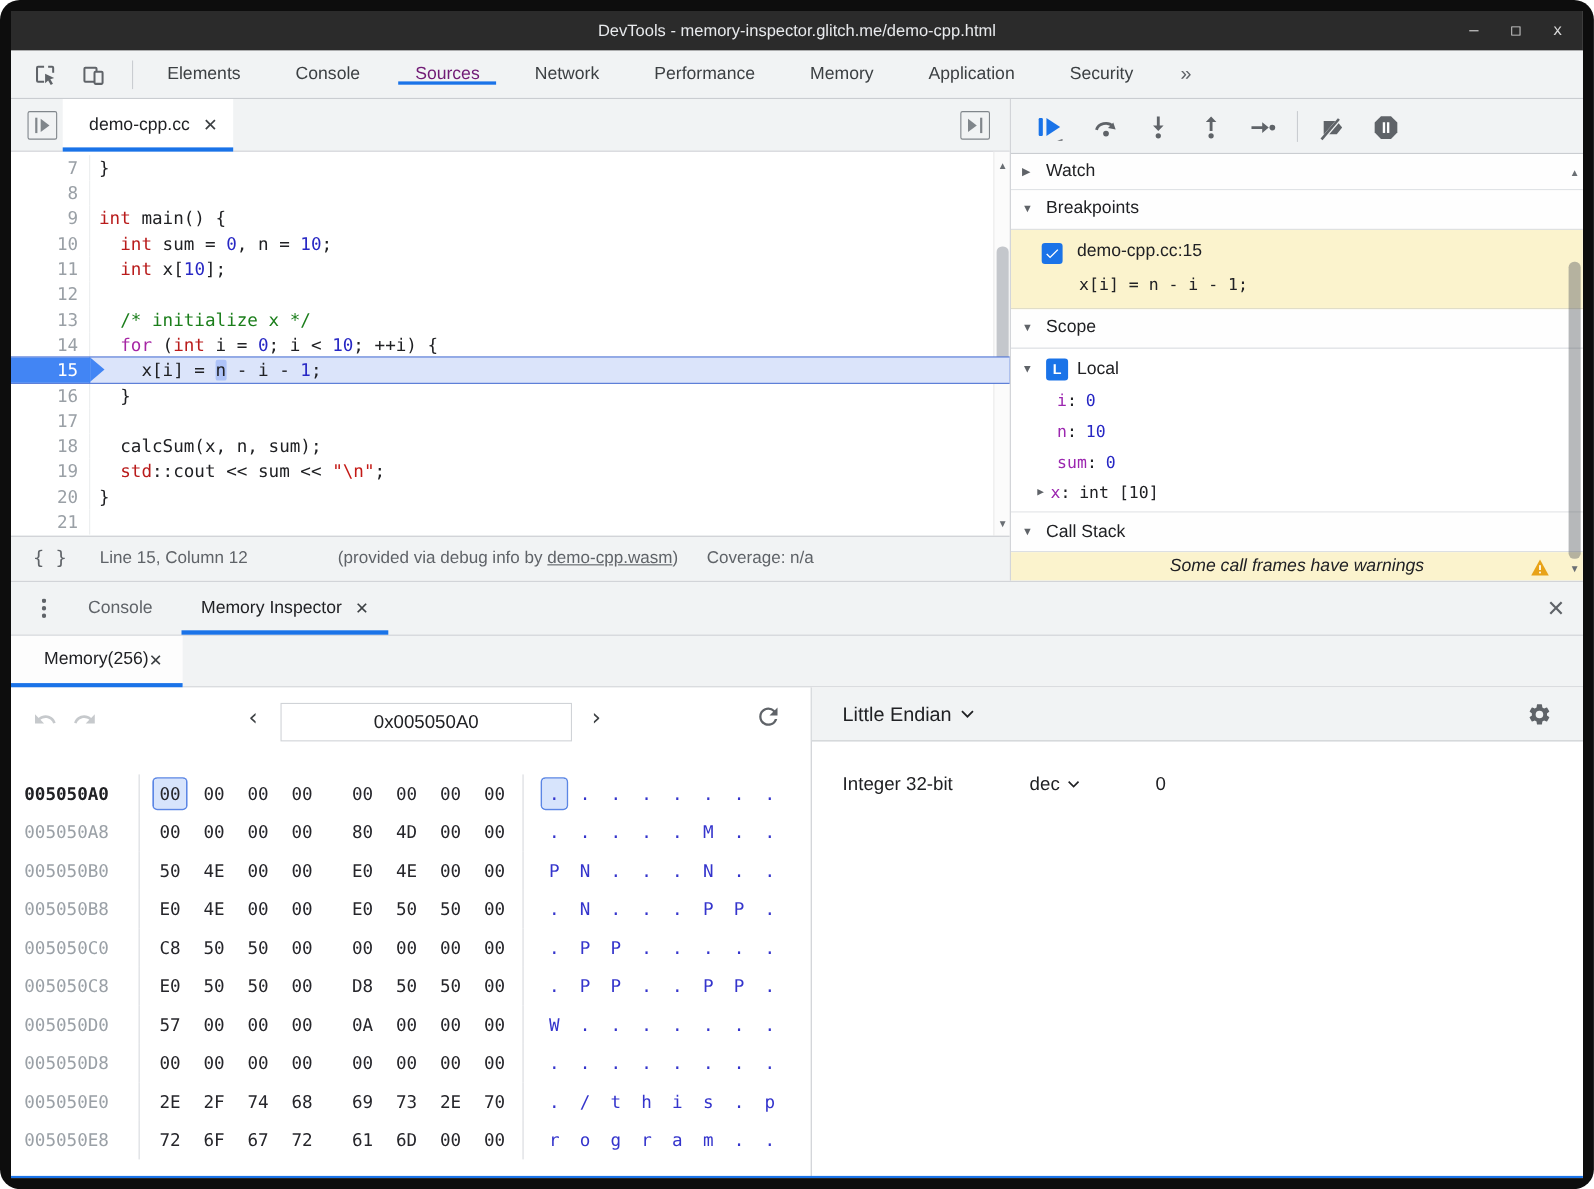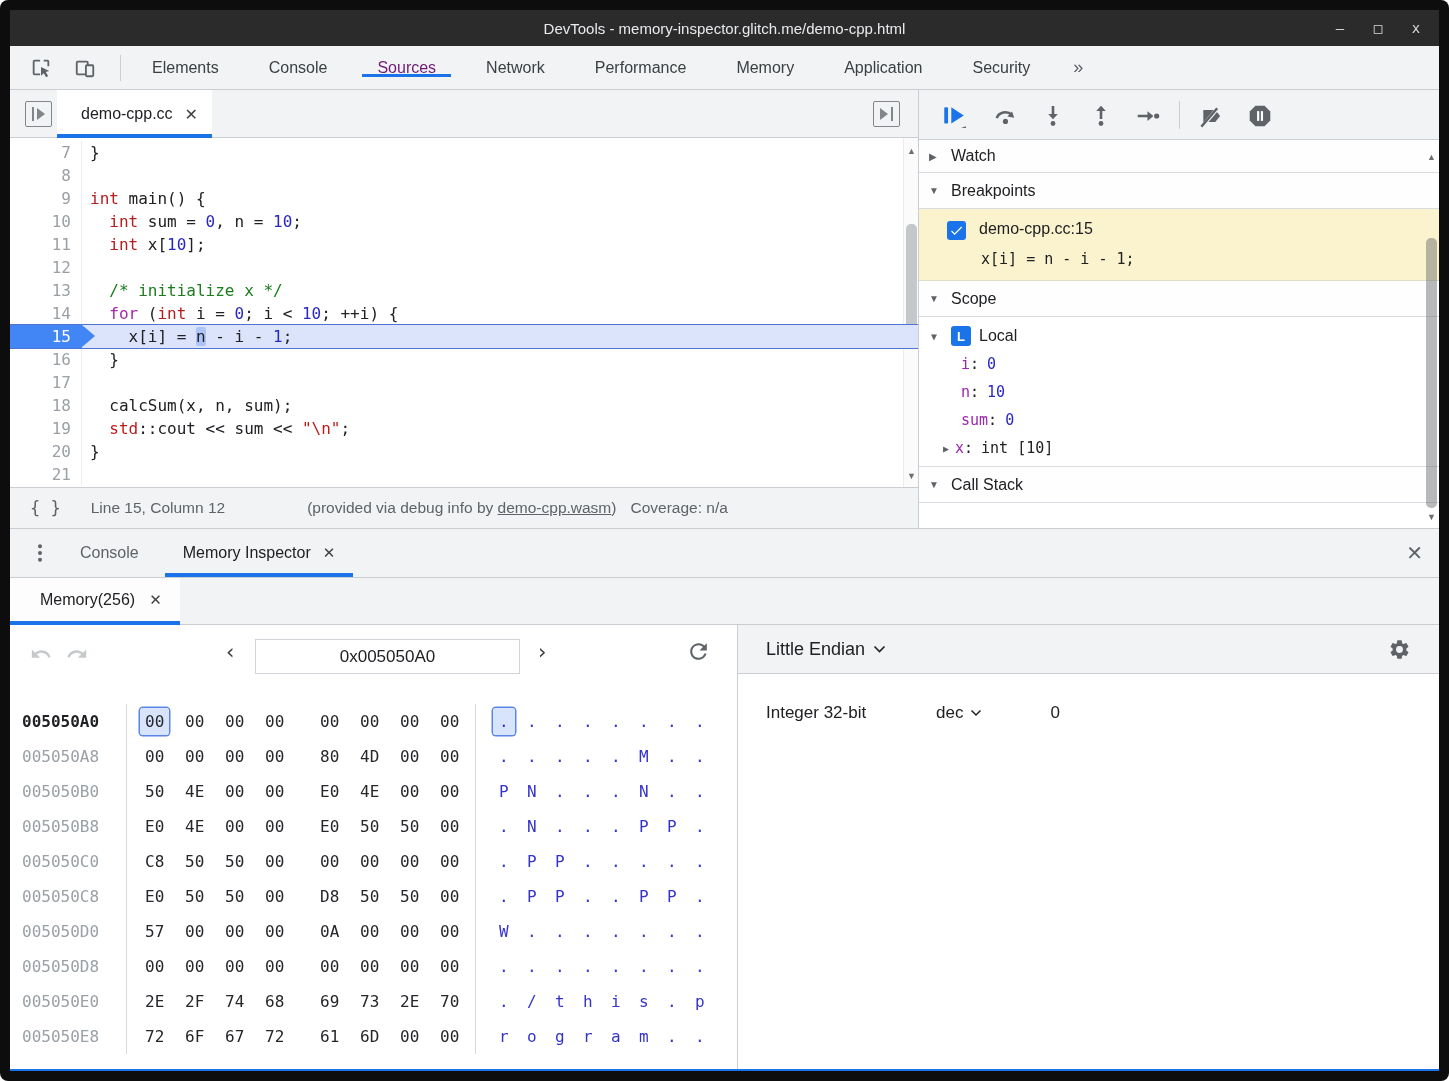--- a/index.html
+++ b/index.html
@@ -1,17 +1,17 @@
 <!DOCTYPE html>
 <html><head>
 <meta charset="utf-8">
 <style>
   * { margin:0; padding:0; box-sizing:border-box; }
   body { width:1449px; height:1081px; background:#fff; font-family:"Liberation Sans", sans-serif; position:relative; overflow:hidden; }
-  .frame { position:absolute; inset:0; background:#0d0d0d; border-radius:8px; }
+  .frame { position:absolute; inset:0; background:#0d0d0d; border-radius:18px; }
   .window { position:absolute; left:10px; top:10px; width:1429px; height:1061px; background:#fff; overflow:hidden; }
 
   
   .titlebar { position:absolute; left:0; top:0; right:0; height:36px; background:#2b2b2b; display:flex; align-items:center; justify-content:center; }
   .titlebar .title { color:#e8eaed; font-size:15px; }
   .win-controls { position:absolute; right:14px; top:0; height:36px; display:flex; align-items:center; gap:20px; }
   .win-btn { color:#d8d8d8; font-size:14px; width:18px; text-align:center; cursor:default; font-family:"DejaVu Sans Mono", monospace; }
 
   
   .toolbar { position:absolute; left:0; top:36px; right:0; height:44px; background:#f1f3f4; border-bottom:1px solid #cacdd1; display:flex; align-items:stretch; }
@@ -61,21 +61,21 @@
   .v-scrollbar { position:absolute; right:0; top:48px; width:15px; height:349px; background:#fbfbfb; border-left:1px solid #ececec; }
   .sb-arrow { position:absolute; left:0; width:15px; text-align:center; font-size:9px; color:#6a6f74; }
   .sb-thumb { position:absolute; left:2px; width:11px; background:#c4c7cc; border-radius:5px; }
 
   
   .status-bar { position:absolute; left:0; top:397px; width:908px; height:41px; background:#f1f3f4; border-top:1px solid #cacdd1; display:flex; align-items:center; font-size:15.5px; color:#5f6368; }
   .status-bar .braces { font-family:"DejaVu Sans Mono", monospace; font-size:17px; margin-left:20px; color:#5f6368; }
   .status-bar .linecol { margin-left:30px; }
   .status-bar .dbg { margin-left:82px; }
   .status-bar .link { text-decoration:underline; }
-  .status-bar .coverage { margin-left:14px; }
+  .status-bar .coverage { margin-left:26px; }
 
   
   .debug-toolbar { position:absolute; left:0; top:0; right:0; height:50px; background:#f1f3f4; border-bottom:1px solid #cacdd1; }
   .dbg-btn { position:absolute; top:13px; width:24px; height:24px; }
   .dbg-sep { position:absolute; top:11px; width:1px; height:28px; background:#cacdd1; }
   .debug-sections { position:absolute; left:0; top:50px; right:0; bottom:0; background:#fff; overflow:hidden; }
   .section-header { height:33px; border-bottom:1px solid #d9dce0; display:flex; align-items:center; padding-left:10px; gap:10px; font-size:16px; color:#202124; background:#fefefe; }
   .section-header.tall { height:36px; }
   .tri-glyph { font-size:10px; color:#5f6368; width:12px; }
   .bp-entry { height:72px; background:#fbf3cd; border-bottom:1px solid #e0ddc8; position:relative; }
@@ -102,21 +102,21 @@
   
   .drawer { position:absolute; left:0; top:518px; width:1429px; height:543px; border-top:1px solid #cacdd1; background:#fff; }
   .drawer-tabbar { position:absolute; left:0; top:0; right:0; height:49px; background:#f1f3f4; border-bottom:1px solid #cacdd1; display:flex; align-items:stretch; }
   .drawer-menu { display:flex; align-items:center; padding:0 16px 0 28px; color:#5f6368; }
   .drawer-tab { display:flex; align-items:center; gap:12px; padding:0 22px; font-size:16px; color:#5f6368; position:relative; }
   .drawer-tab.active { color:#202124; }
   .drawer-tab.active::after { content:""; position:absolute; left:4px; right:4px; bottom:0; height:4px; background:#1a73e8; }
   .drawer-tab .close { font-size:15px; color:#3c4043; }
   .drawer-close { position:absolute; right:16px; top:12px; font-size:20px; color:#5f6368; }
   .memtabbar { position:absolute; left:0; top:49px; right:0; height:47px; background:#f1f3f4; border-bottom:1px solid #cacdd1; }
-  .mem-tab { position:absolute; left:0; top:0; height:47px; padding:0 18px 4px 30px; display:flex; align-items:center; gap:14px; font-size:16px; color:#202124; background:#fdfdfd; }
+  .mem-tab { position:absolute; left:0; top:0; height:47px; padding:0 18px 4px 30px; display:flex; align-items:center; font-size:16px; color:#202124; background:#fdfdfd; }
   .mem-tab::after { content:""; position:absolute; left:0; right:0; bottom:0; height:4px; background:#1a73e8; }
   .mem-tab .close { font-size:15px; color:#3c4043; }
 
   .drawer-content { position:absolute; left:0; top:96px; right:0; bottom:0; }
   .hex-pane { position:absolute; left:0; top:0; width:727px; height:100%; background:#fff; }
   .vi-pane { position:absolute; left:727px; top:0; right:0; height:100%; border-left:1px solid #cacdd1; background:#fff; }
 
   
   .hex-toolbar { position:absolute; left:0; top:12px; right:0; height:44px; }
   .ht-item { position:absolute; top:6px; }
@@ -400,20 +400,30 @@
                   <span class="var-name">x</span>
                   <span class="var-colon">:</span>
                   <span class="var-value dark">int [10]</span>
                 </div>
               </div>
         </div>
         <div class="section-header tall">
           <span class="tri-glyph">▼</span>
           <span>Call Stack</span>
         </div>
+        <div class="cs-warning">
+          <span class="msg">Some call frames have warnings</span>
+          <span class="warn-ic">
+            <svg width="18" height="16" viewBox="0 0 24 22">
+                  <path fill="#e8a317" d="M1 21h22L12 1z"></path>
+                  <rect x="10.9" y="8" width="2.2" height="6" fill="#fff"></rect>
+                  <rect x="10.9" y="16" width="2.2" height="2.2" fill="#fff"></rect>
+                </svg>
+          </span>
+        </div>
       </div>
       <div class="debug-scroll">
         <span class="sb-arrow" style="top:62px">▲</span>
         <div class="sb-thumb" style="top:148px;height:270px"></div>
         <span class="sb-arrow" style="top:422px">▼</span>
       </div>
     </div>
   </div>
 
   <div class="drawer">

